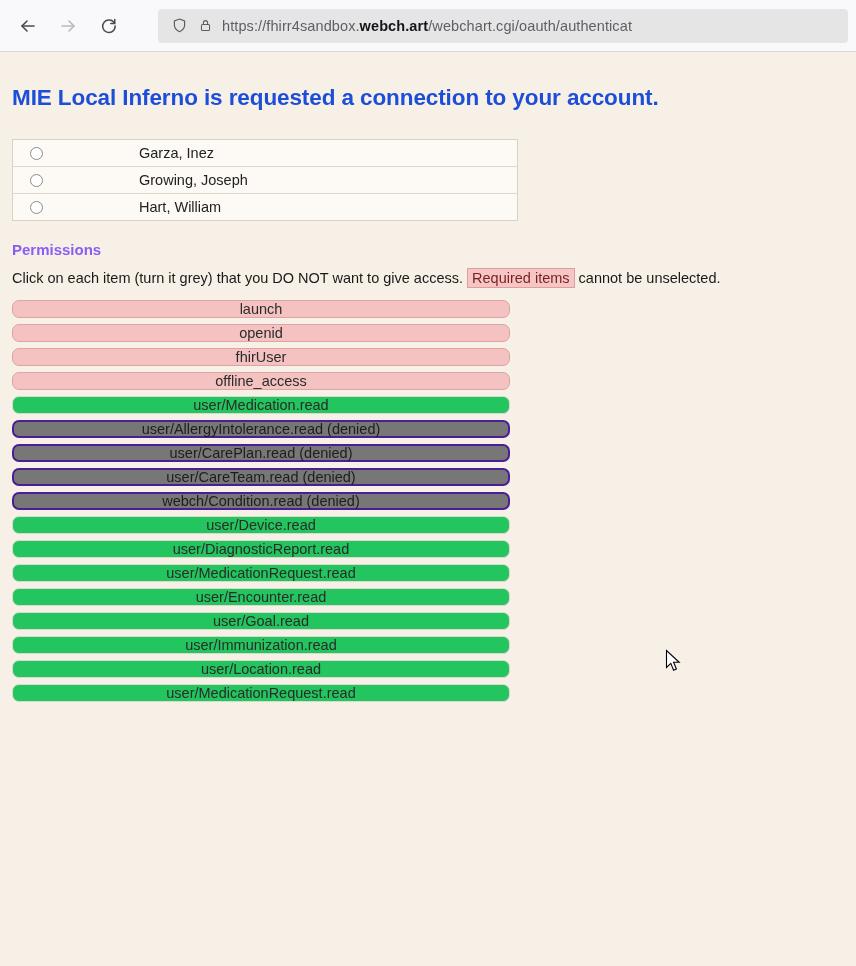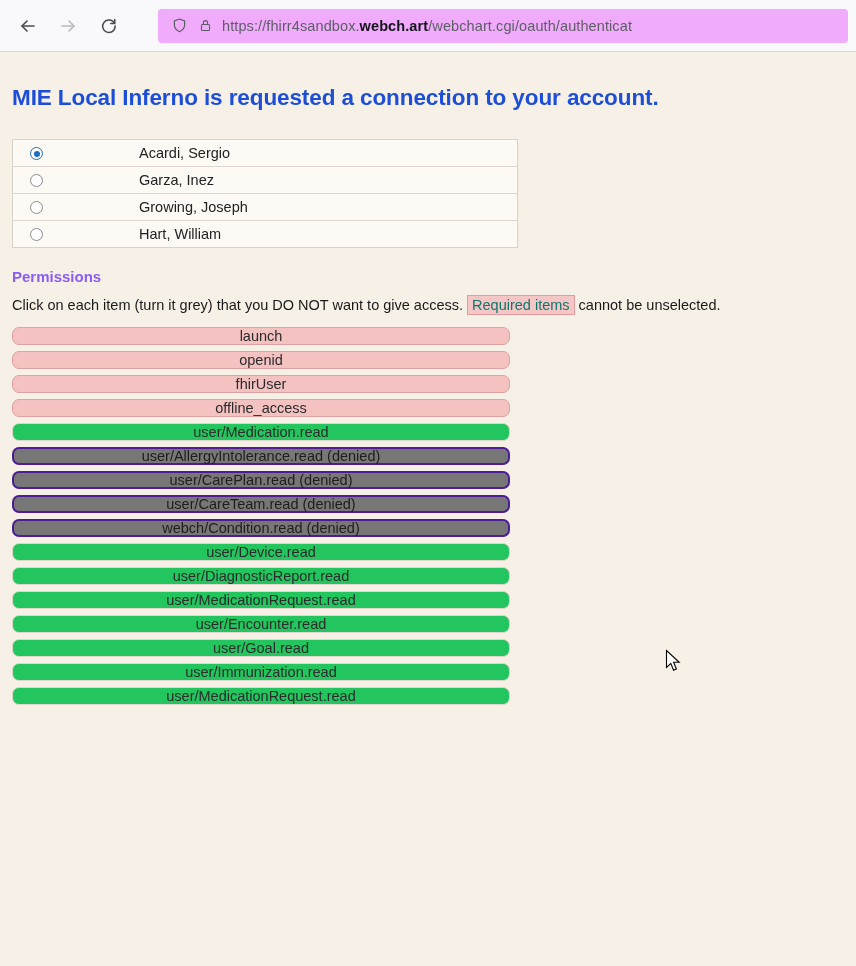--- a/index.html
+++ b/index.html
@@ -31,21 +31,21 @@
     border-radius: 4px;
     color: #4a4a52;
   }
   .nav-btn svg { display: block; }
   .nav-btn.disabled { color: #b9b9bf; }
 
   .urlbar {
     flex: 1;
     margin-left: 30px;
     height: 34px;
-    background: #f0abfc;
+    background: #e5e5e5;
     border-radius: 4px;
     display: flex;
     align-items: center;
     padding: 0 8px;
     box-sizing: border-box;
     min-width: 0;
   }
   .urlbar .shield, .urlbar .lock {
     width: 26px;
     height: 26px;
@@ -140,21 +140,21 @@
   }
   .perm-help {
     font-size: 14.5px;
     color: #1a1a1a;
     margin-top: 12px;
   }
   .req-chip {
     background: #f5c6c6;
     border: 1px solid #e39b9b;
     padding: 1px 4px;
-    color: #0f766e;
+    color: #7f1d1d;
   }
 
   .scope-list {
     margin-top: 14px;
     width: 498px;
   }
   .scope {
     height: 18px;
     border-radius: 7px;
     display: flex;
@@ -236,24 +236,20 @@
     </span>
   </div>
 </div>
 
 <div class="page">
 
   <h1 class="page-title">MIE Local Inferno is requested a connection to your account.</h1>
 
   <table class="patient-table">
     <tbody>
-        <tr>
-          <td class="radio-cell"><span class="radio checked"></span></td>
-          <td class="name-cell">Acardi, Sergio</td>
-        </tr>
         <tr>
           <td class="radio-cell"><span class="radio"></span></td>
           <td class="name-cell">Garza, Inez</td>
         </tr>
         <tr>
           <td class="radio-cell"><span class="radio"></span></td>
           <td class="name-cell">Growing, Joseph</td>
         </tr>
         <tr>
           <td class="radio-cell"><span class="radio"></span></td>
@@ -277,20 +273,21 @@
       <div class="scope denied">user/AllergyIntolerance.read (denied)</div>
       <div class="scope denied">user/CarePlan.read (denied)</div>
       <div class="scope denied">user/CareTeam.read (denied)</div>
       <div class="scope denied">webch/Condition.read (denied)</div>
       <div class="scope granted">user/Device.read</div>
       <div class="scope granted">user/DiagnosticReport.read</div>
       <div class="scope granted">user/MedicationRequest.read</div>
       <div class="scope granted">user/Encounter.read</div>
       <div class="scope granted">user/Goal.read</div>
       <div class="scope granted">user/Immunization.read</div>
+      <div class="scope granted">user/Location.read</div>
       <div class="scope granted">user/MedicationRequest.read</div>
     </div>
 
   <div class="cursor">
     <svg width="16" height="24" viewBox="0 0 16 24">
       <path d="M1.5 1.5 L1.5 18.5 L5.8 14.4 L8.6 21.2 L11.4 20.0 L8.6 13.3 L14.2 13.3 Z" fill="#ffffff" stroke="#000000" stroke-width="1.1"></path>
     </svg>
   </div>
 </div>
 

